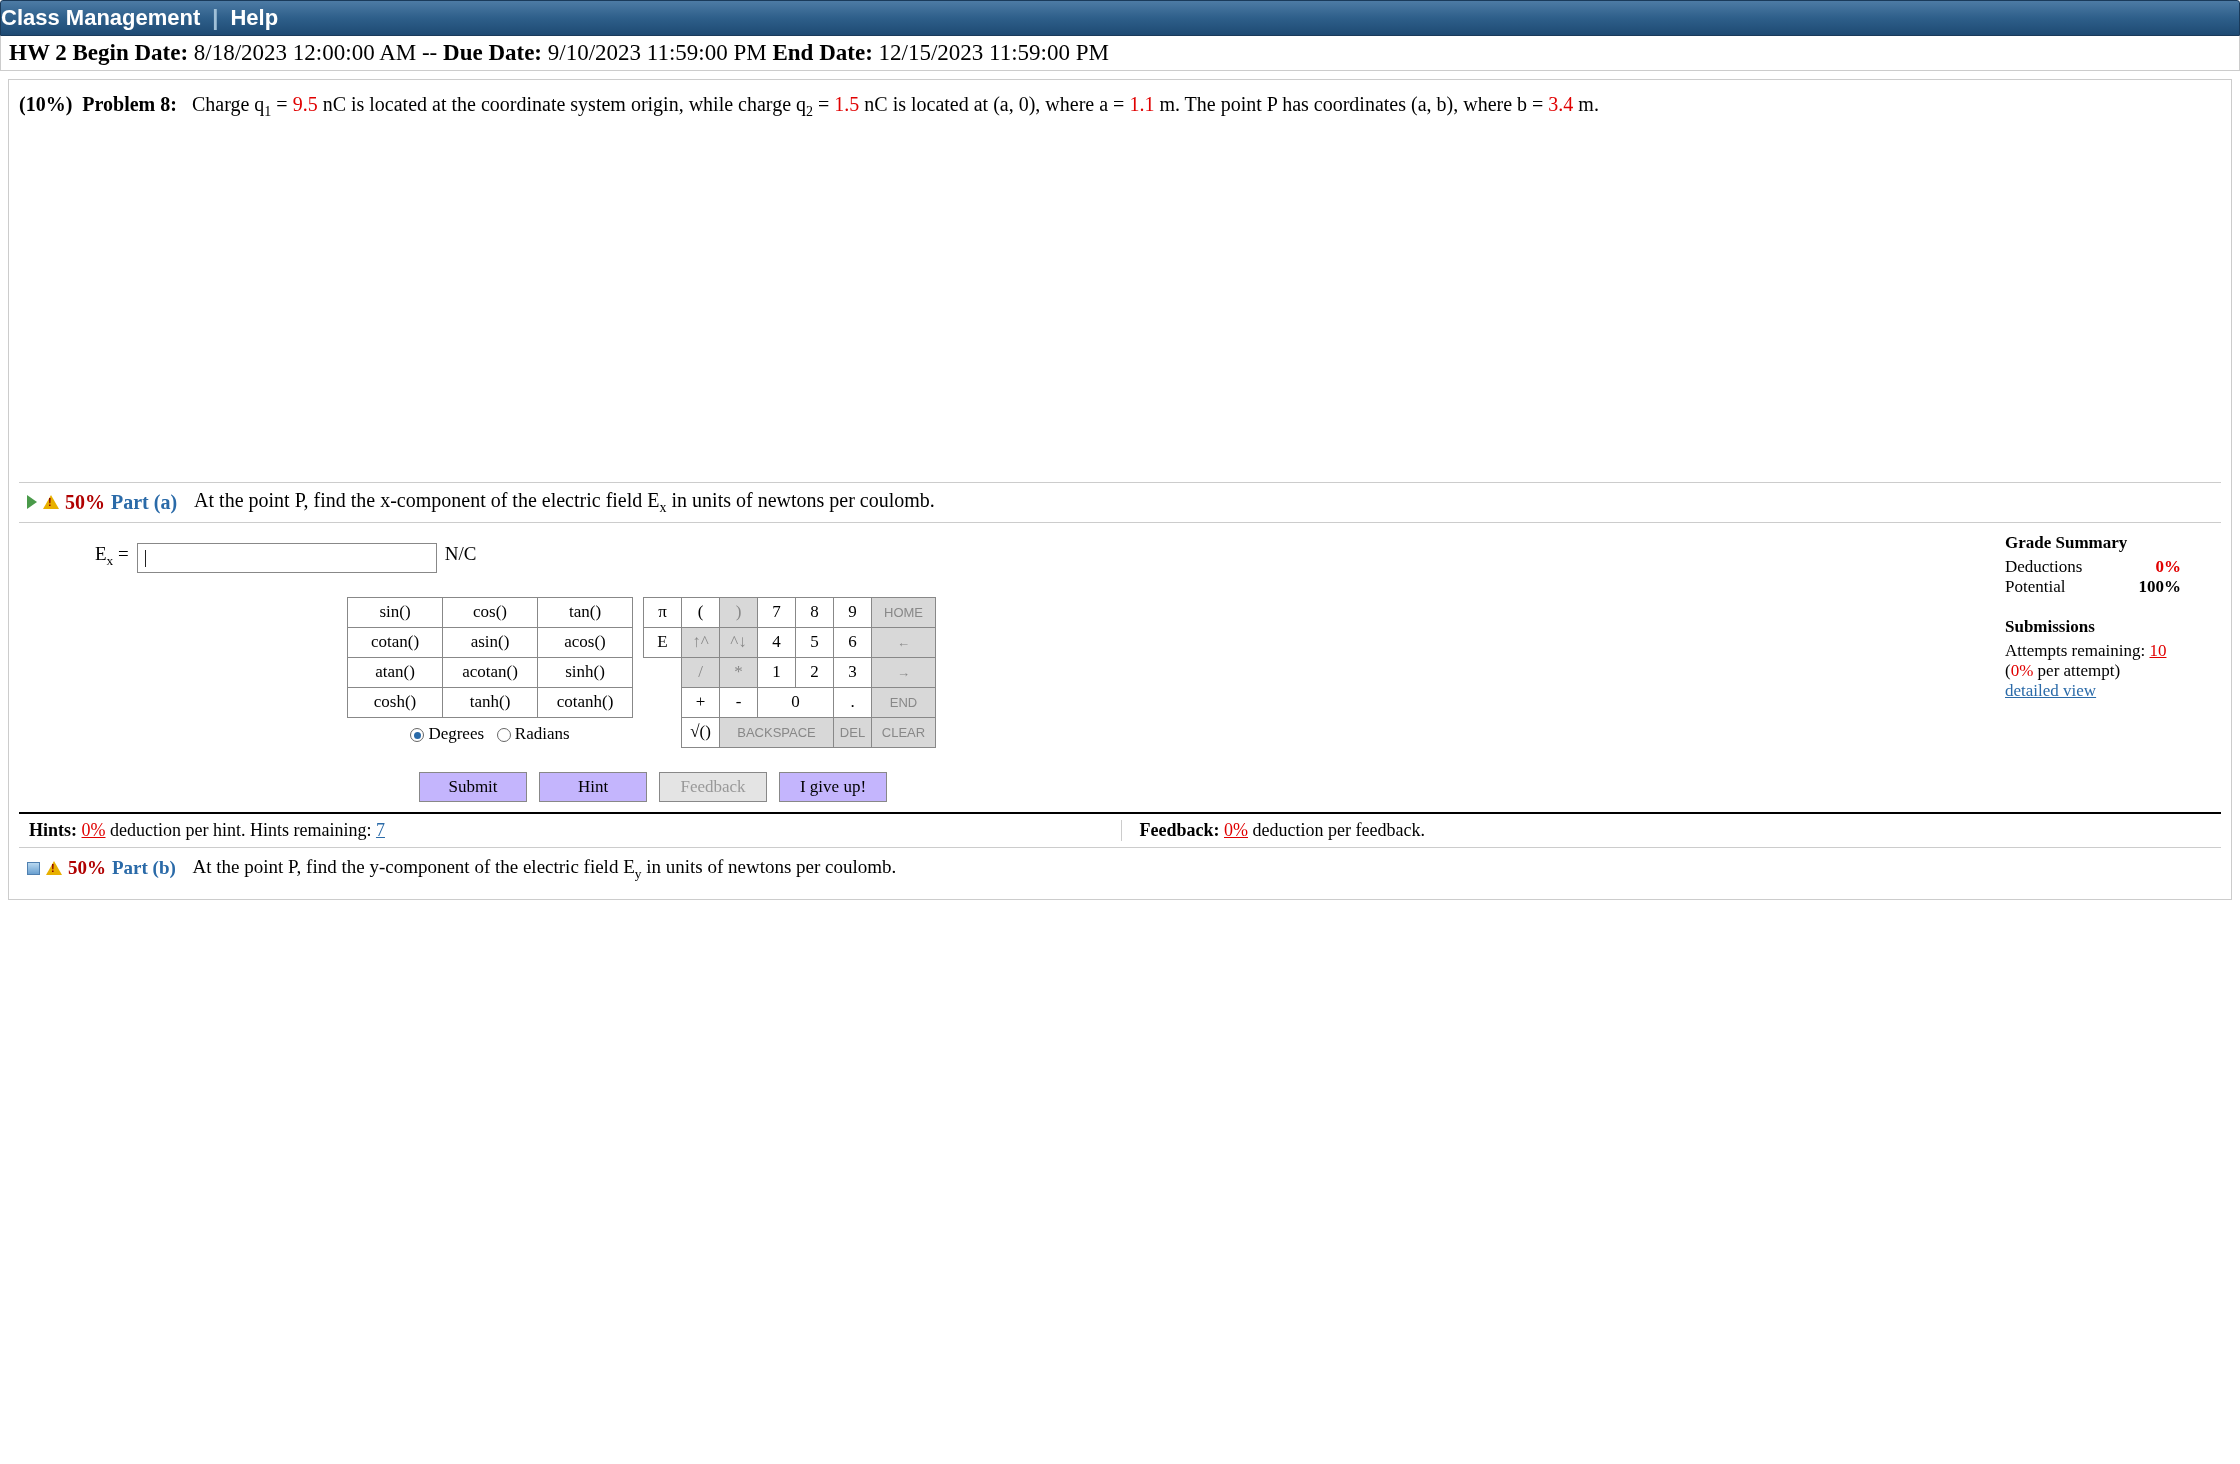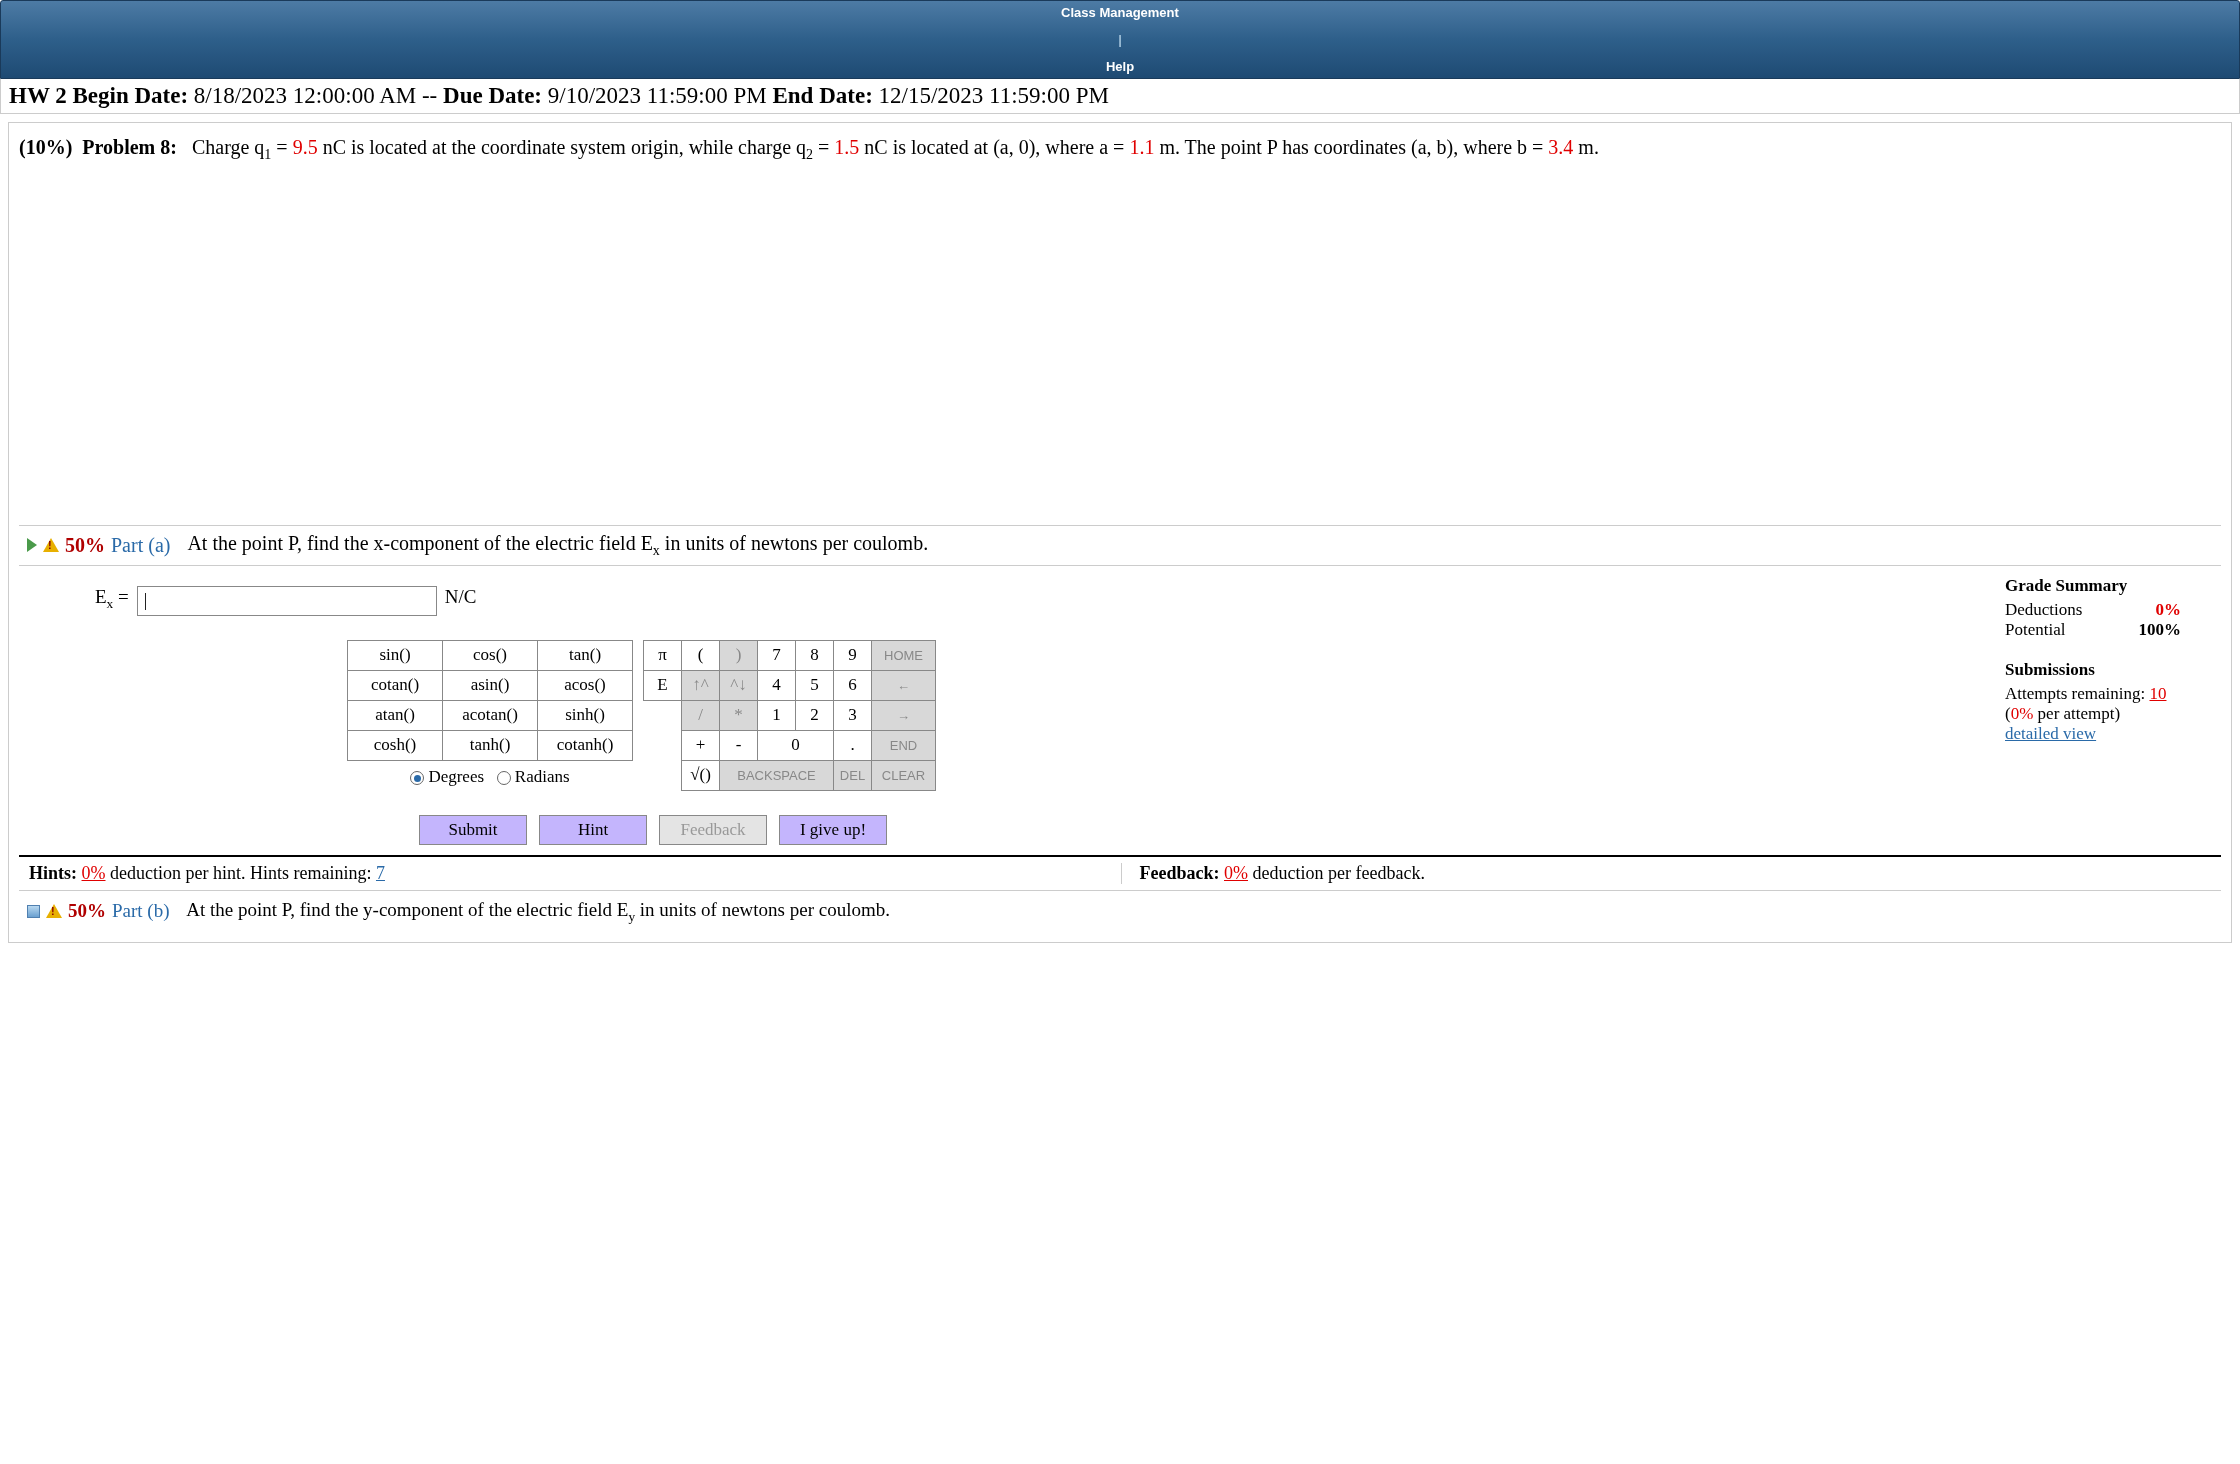--- a/index.html
+++ b/index.html
@@ -1,30 +1,30 @@
 <!DOCTYPE html>
 <html><head>
 <meta charset="utf-8">
 <style>
 * { box-sizing: border-box; margin: 0; padding: 0; }
 body { font-family: Georgia, 'Times New Roman', serif; font-size: 19px; background: #fff; }
-.topbar { background: linear-gradient(to bottom, #4d7ba5, #2e5f8a, #1e4a73); color: #fff; padding: 4px 0; font-family: Arial, sans-serif; font-size: 13px; font-weight: bold; border: 1px solid #1a3a5a; border-radius: 3px 3px 0 0; display: flex; align-items: center; gap: 12px; flex-direction: column; }
+.topbar { background: linear-gradient(to bottom, #4d7ba5, #2e5f8a, #1e4a73); color: #fff; padding: 4px 0; font-family: Arial, sans-serif; font-size: 22px; font-weight: bold; border: 1px solid #1a3a5a; border-radius: 3px 3px 0 0; display: flex; align-items: center; gap: 12px; }
 .topbar .divider { color: #a0c0d8; }
 .hw-header { padding: 4px 8px; font-size: 23px; border: 1px solid #ccc; border-top: none; }
 .problem-box { margin: 8px; border: 1px solid #ccc; padding: 10px; }
 .problem-text { font-size: 20px; line-height: 1.4; margin-bottom: 360px; }
 .red { color: #e00000; }
 sub { font-size: 0.7em; vertical-align: sub; }
 .part-header { font-size: 20px; padding: 6px 8px; border: 1px solid #ccc; border-left: none; border-right: none; display: flex; align-items: center; gap: 6px; }
 .tri-green { width: 0; height: 0; border-top: 7px solid transparent; border-bottom: 7px solid transparent; border-left: 10px solid #4a9a4a; display: inline-block; }
 .square-blue { width: 13px; height: 13px; background: linear-gradient(to bottom,#b8d8f0,#6aa0d0); border:1px solid #5080b0; display:inline-block; }
 .warn { width: 0; height: 0; border-left: 8px solid transparent; border-right: 8px solid transparent; border-bottom: 14px solid #e8b000; display: inline-block; position: relative; }
 .warn::after { content:"!"; position:absolute; left:-3px; top:1px; font-size:11px; color:#800; font-weight:bold; font-family:Arial; }
 .part-pct { color: #b00000; font-weight: bold; }
-.part-label { color: #2a6aa8; font-weight: normal; }
+.part-label { color: #2a6aa8; font-weight: bold; }
 .answer-row { display:flex; align-items:flex-start; gap:8px; padding: 20px 50px 24px 76px; }
 .answer-input { width: 300px; height: 30px; border: 1px solid #888; padding: 2px 6px; font-size: 18px; font-family: Georgia, serif; }
 .keypad-area { display:flex; gap: 10px; padding: 0 0 24px 328px; align-items:flex-start; }
 .func-table, .num-table { border-collapse: collapse; }
 .func-table td, .num-table td { border: 1px solid #888; text-align: center; font-size: 17px; height: 30px; background:#fff; cursor:pointer; }
 .func-table td { width: 95px; }
 .num-table td { width: 38px; }
 .num-table td.wide { width: 64px; }
 .num-table td.gray { background: #d8d8d8; color:#888; font-size:13px; font-family:Arial; }
 .num-table td.grayt { background:#d8d8d8; color:#888; }

